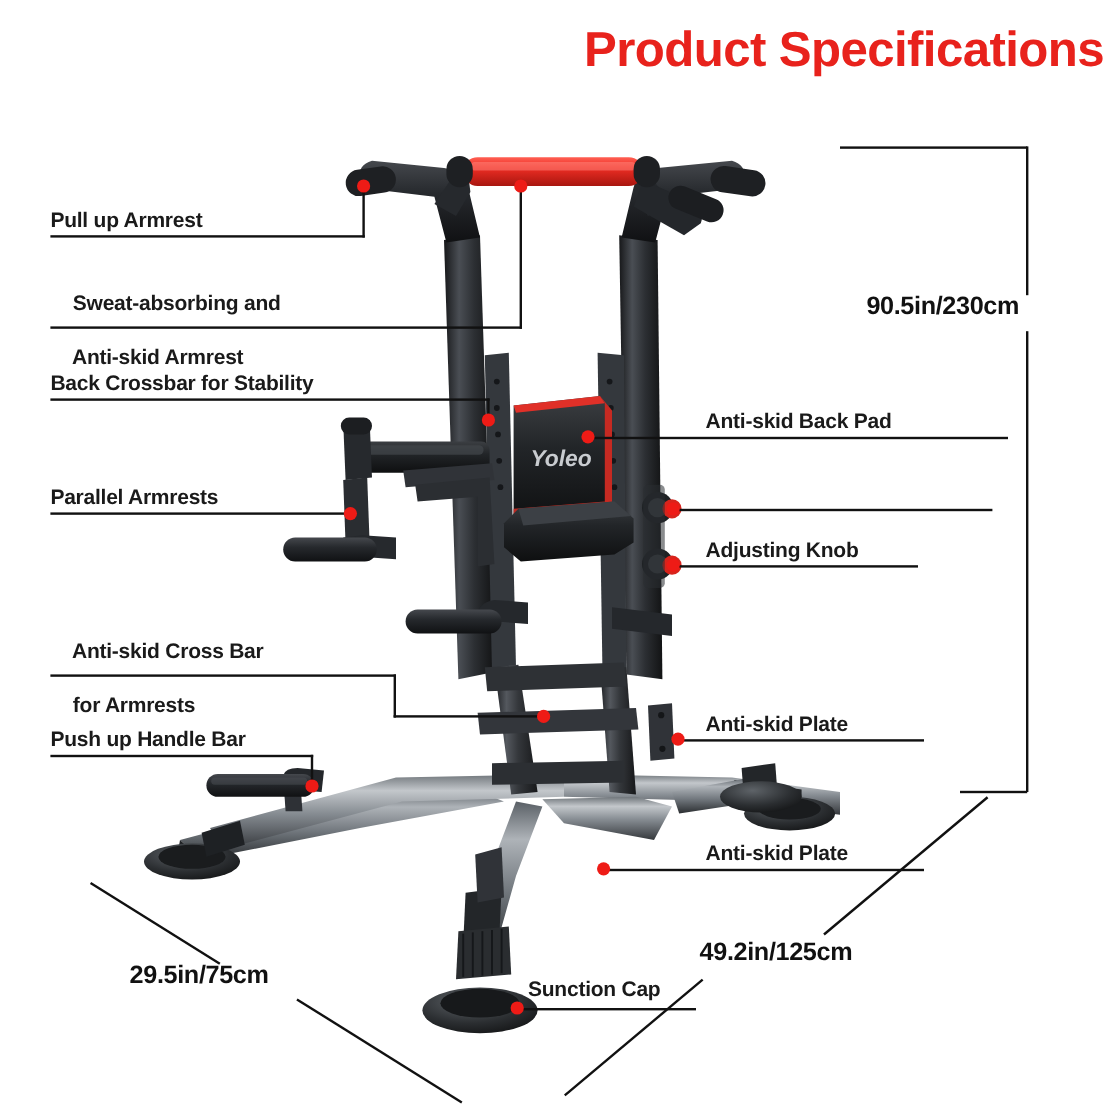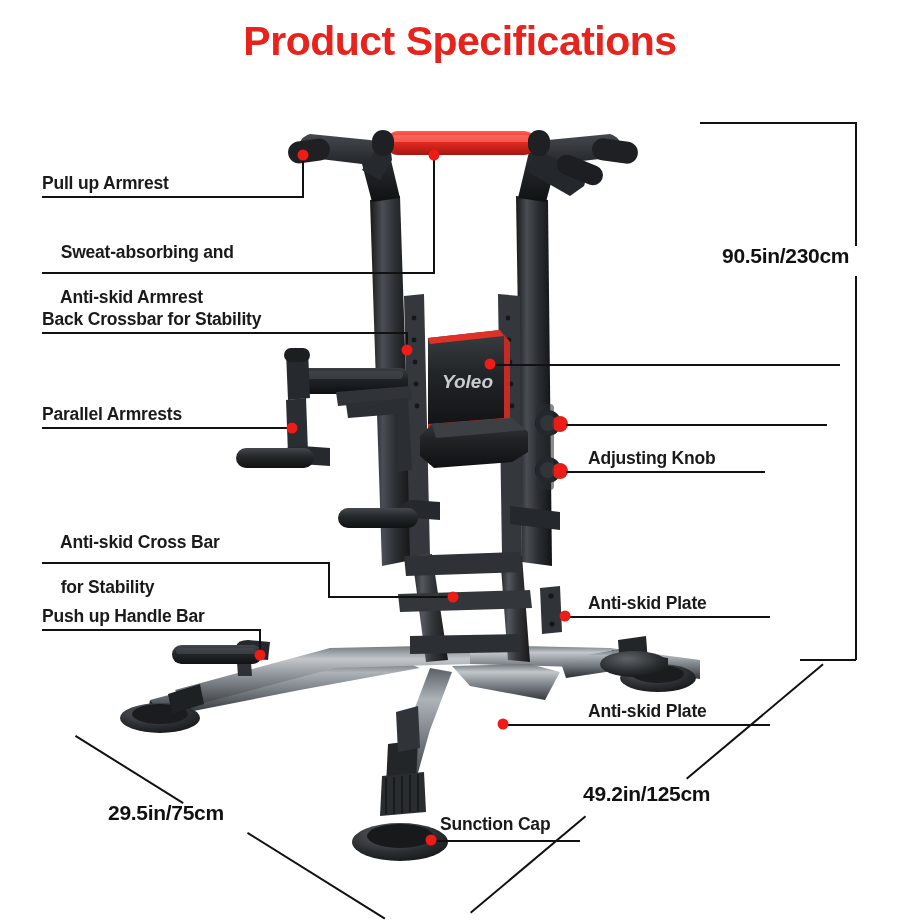--- a/index.html
+++ b/index.html
@@ -2,21 +2,21 @@
 <html><head>
 <meta charset="utf-8">
 <style>
   html,body{margin:0;padding:0;background:#ffffff;}
   body{width:920px;height:920px;overflow:hidden;
        font-family:"Liberation Sans","DejaVu Sans",sans-serif;}
   #stage{position:relative;width:920px;height:920px;background:#fff;}
 
   
   #title{
-    position:absolute;left:0;top:18px;width:920px;text-align:center;
+    position:absolute;left:0;top:18px;width:920px;text-align:right;
     font-size:41px;font-weight:bold;letter-spacing:-0.5px;
     color:#e8221c;font-family:"Liberation Sans","DejaVu Sans",sans-serif;
   }
 
   
   .lbl{
     position:absolute;font-size:17.5px;font-weight:bold;color:#1a1a1a;
     line-height:1.30;white-space:pre;letter-spacing:-0.2px;
   }
   .lbl.r{text-align:right;}
@@ -232,32 +232,33 @@
   <div class="ln lnh" style="left:42px;top:332px;width:366px;"></div>
   <div class="ln lnv" style="left:406px;top:332px;height:18px;"></div>
   <div class="dot" style="left:407px;top:350px;"></div>
 
   <div class="lbl" style="left:42px;top:403px;">Parallel Armrests</div>
   <div class="ln lnh" style="left:42px;top:427px;width:249px;"></div>
   <div class="dot" style="left:292px;top:428px;"></div>
 
   <div class="lbl" style="left:42px;top:508px;">
     <span>Anti-skid Cross Bar</span><br>
-    <span>for Stability</span>
+    <span>for Armrests</span>
   </div>
   <div class="ln lnh" style="left:42px;top:562px;width:288px;"></div>
   <div class="ln lnv" style="left:328px;top:562px;height:36px;"></div>
   <div class="ln lnh" style="left:328px;top:596px;width:126px;"></div>
   <div class="dot" style="left:453px;top:597px;"></div>
 
   <div class="lbl" style="left:42px;top:605px;">Push up Handle Bar</div>
   <div class="ln lnh" style="left:42px;top:629px;width:219px;"></div>
   <div class="ln lnv" style="left:259px;top:629px;height:26px;"></div>
   <div class="dot" style="left:260px;top:655px;"></div>
 
+  <div class="lbl r" style="left:588px;top:340px;">Anti-skid Back Pad</div>
   <div class="ln lnh" style="left:491px;top:364px;width:349px;"></div>
   <div class="dot" style="left:490px;top:364px;"></div>
 
   <div class="ln lnh" style="left:562px;top:424px;width:265px;"></div>
   <div class="dot" style="left:561px;top:424px;"></div>
 
   <div class="lbl r" style="left:588px;top:447px;">Adjusting Knob</div>
   <div class="ln lnh" style="left:562px;top:471px;width:203px;"></div>
   <div class="dot" style="left:561px;top:471px;"></div>
 

